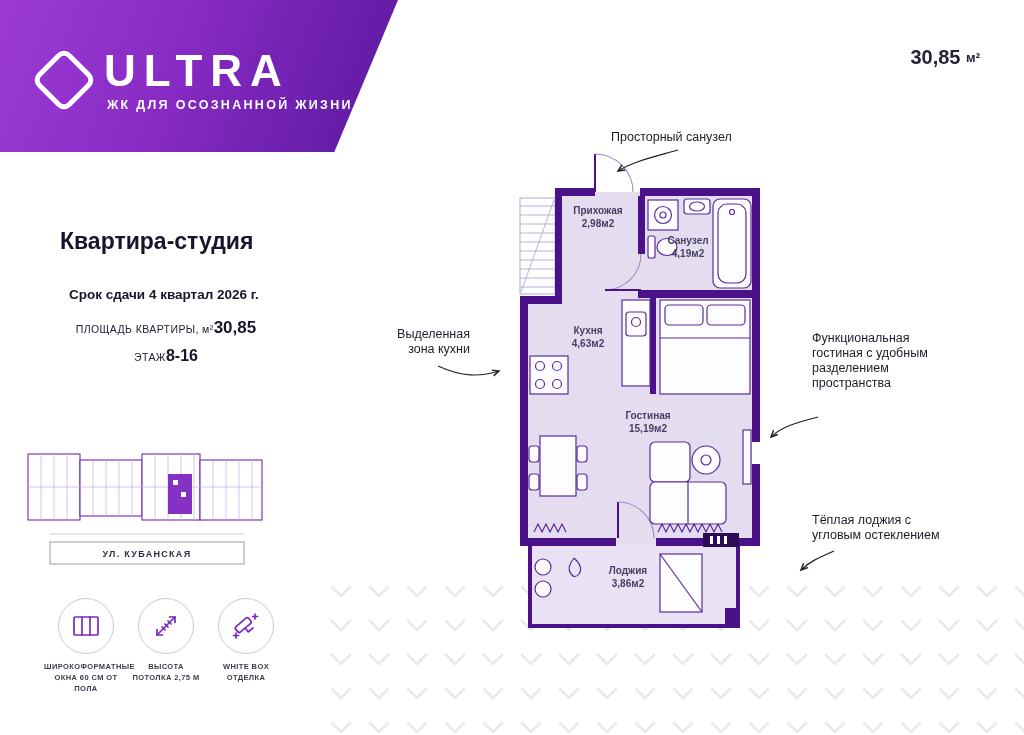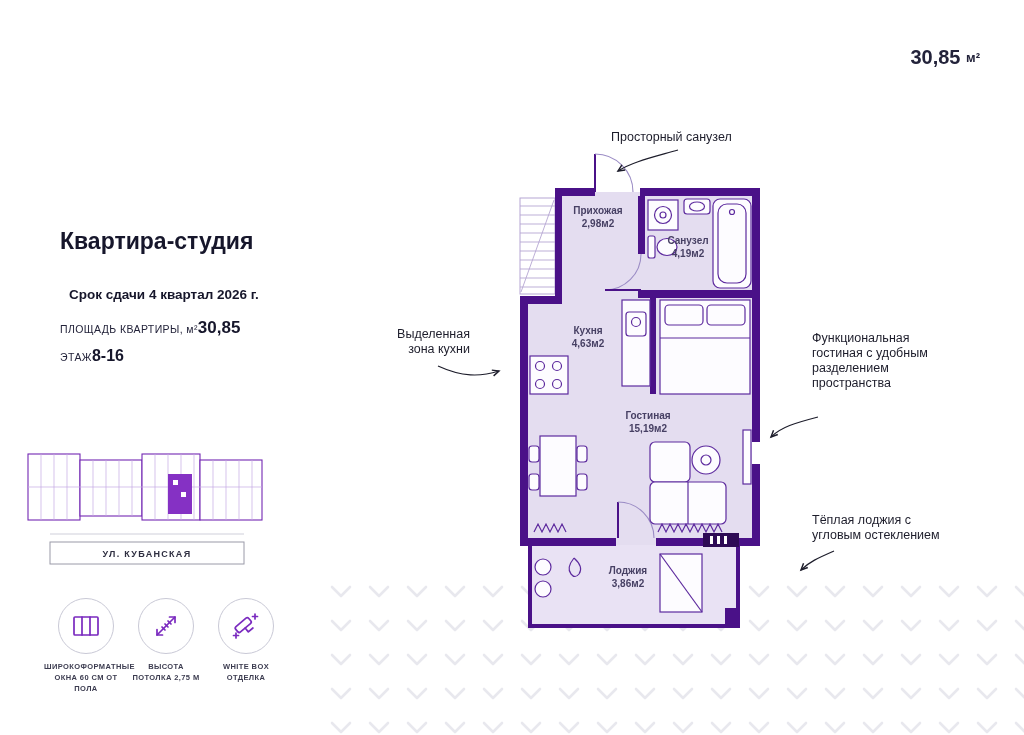--- a/index.html
+++ b/index.html
@@ -18,21 +18,21 @@
   
   .unit-code-block{position:absolute;right:44px;top:40px;text-align:right;}
   .unit-code{font-family:"DejaVu Serif",serif;font-weight:700;font-size:58px;
              line-height:1;color:#8b25bb;letter-spacing:1px;}
   .unit-area{margin-top:6px;font-weight:700;font-size:20px;color:#23233a;}
   .unit-area .u{font-size:13px;vertical-align:2px;}
   
   .type-title{position:absolute;left:60px;top:215px;font-size:23px;font-weight:700;color:#16162b;margin-top:13px;}
   .deadline{position:absolute;left:69px;top:287px;font-size:13.5px;font-weight:700;color:#16162b;}
   .specs{position:absolute;left:60px;top:318px;width:212px;}
-  .spec-row{display:flex;justify-content:flex-start;align-items:baseline;margin-bottom:9px;}
+  .spec-row{display:flex;justify-content:center;align-items:baseline;margin-bottom:9px;}
   .spec-label{font-size:10.5px;letter-spacing:.4px;color:#23233a;}
   .spec-value{font-size:16px;font-weight:700;color:#16162b;}
   .spec-row:first-child .spec-value{font-size:17px;}
   
   .features{position:absolute;left:46px;top:598px;display:flex;}
   .feature{width:80px;display:flex;flex-direction:column;align-items:center;}
   .feat-circle{width:54px;height:54px;border:1.5px solid #c9c9d6;border-radius:50%;
                display:flex;align-items:center;justify-content:center;}
   .feat-label{margin-top:8px;width:84px;font-size:7.5px;letter-spacing:.4px;color:#3c3c50;
               font-weight:600;text-align:center;white-space:pre-line;line-height:1.45;}
@@ -72,20 +72,29 @@
 
   <svg class="chevrons" width="696" height="157">
     <defs>
       <pattern id="chev" width="38" height="34" patternUnits="userSpaceOnUse">
         <polyline points="4,9 13,18 22,9" fill="none" stroke="#e8e8ee" stroke-width="2.6" stroke-linecap="round" stroke-linejoin="round"></polyline>
       </pattern>
     </defs>
     <rect x="0" y="0" width="696" height="157" fill="url(#chev)"></rect>
   </svg>
 
+  <div class="banner">
+    <svg class="logo-diamond" width="64" height="64">
+      <g transform="rotate(45 32 32)">
+        <rect x="11" y="11" width="42" height="42" rx="7" fill="none" stroke="#ffffff" stroke-width="5"></rect>
+      </g>
+    </svg>
+    <div class="logo-text">ULTRA</div>
+    <div class="logo-tag">ЖК ДЛЯ ОСОЗНАННОЙ ЖИЗНИ</div>
+  </div>
 
   <div class="unit-code-block">
     <div class="unit-area">
       <span>30,85</span>
       <span class="u">м²</span>
     </div>
   </div>
 
   <div class="type-title">Квартира-студия</div>
   <div class="deadline">Срок сдачи 4 квартал 2026 г.</div>

